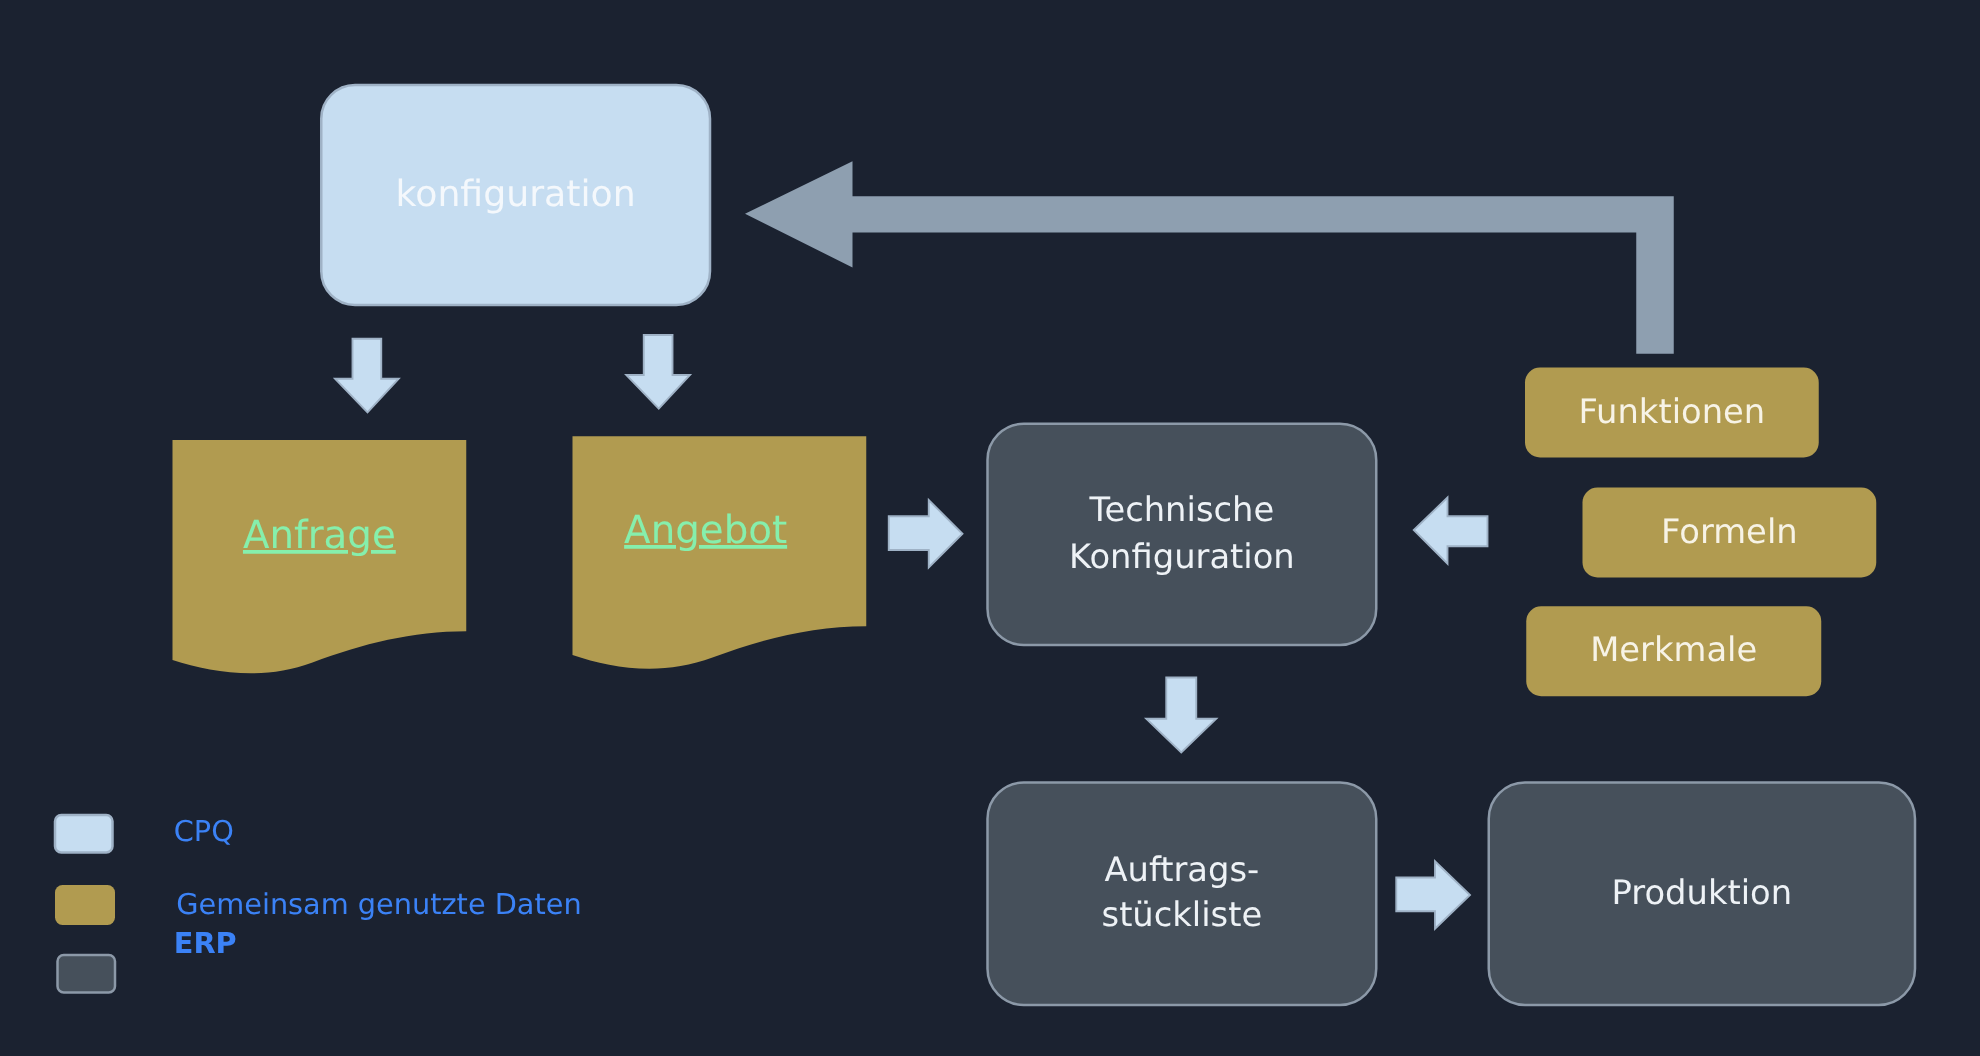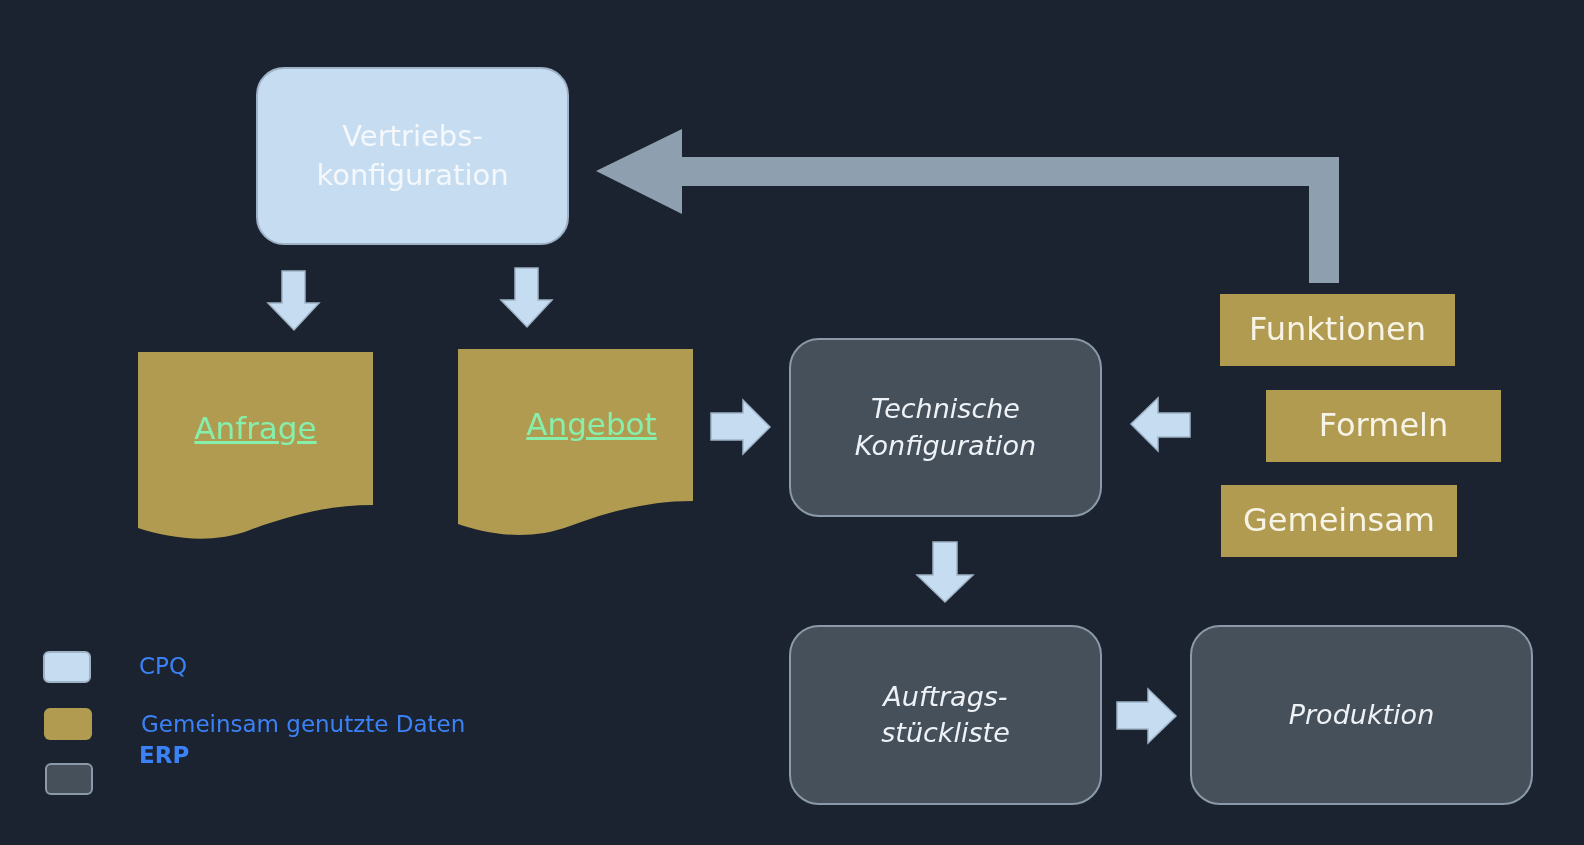--- a/index.html
+++ b/index.html
@@ -1,22 +1,22 @@
 <!DOCTYPE html>
 <html><head>
 <meta charset="utf-8">
 <style>
   html, body { margin:0; padding:0; }
   body { width:1584px; height:845px; background:#1b2230; position:relative; overflow:hidden;
          font-family:"DejaVu Sans", sans-serif; }
   .box { position:absolute; display:flex; align-items:center; justify-content:center; text-align:center;
          box-sizing:border-box; line-height:1.35; }
   .cpq { background:#c6ddf1; border:2px solid #9fb2c6; border-radius:28px; color:#f4f8fc; font-size:29px; }
-  .erp { background:#46505b; border:2px solid #8c99a8; border-radius:30px; color:#eef2f6; font-size:27px;font-style:italic; }
-  .shared { background:#b19b50; border-radius:0; color:#f7f3e6; font-size:32px; }
+  .erp { background:#46505b; border:2px solid #8c99a8; border-radius:30px; color:#eef2f6; font-size:27px; }
+  .shared { background:#b19b50; border-radius:12px; color:#f7f3e6; font-size:27px; }
   .doc-label { position:absolute; color:#86efac; font-size:31px; text-align:center;text-decoration:underline; }
   svg.layer { position:absolute; left:0; top:0; }
   .legend-swatch { position:absolute; width:48px; height:32px; border-radius:6px; box-sizing:border-box; }
   .legend-label { position:absolute; color:#3b82f6; font-size:23px; }
 </style>
 </head>
 <body>
 
 <svg class="layer" width="1584" height="845">
 
@@ -28,38 +28,37 @@
   <polygon fill="#c6ddf1" stroke="#9fb2c6" stroke-width="1.5" points="282,271 305,271 305,303 319,303 294,330 268,303 282,303"></polygon>
   <polygon fill="#c6ddf1" stroke="#9fb2c6" stroke-width="1.5" points="515,268 538,268 538,300 552,300 527,327 501,300 515,300"></polygon>
   <polygon fill="#c6ddf1" stroke="#9fb2c6" stroke-width="1.5" points="711,413 743,413 743,400 770,427 743,454 743,440 711,440"></polygon>
   <polygon fill="#c6ddf1" stroke="#9fb2c6" stroke-width="1.5" points="1190,413 1158,413 1158,398 1131,424 1158,451 1158,437 1190,437"></polygon>
   <polygon fill="#c6ddf1" stroke="#9fb2c6" stroke-width="1.5" points="933,542 957,542 957,575 973,575 945,602 917,575 933,575"></polygon>
   <polygon fill="#c6ddf1" stroke="#9fb2c6" stroke-width="1.5" points="1117,702 1148,702 1148,689 1176,716 1148,743 1148,729 1117,729"></polygon>
 </svg>
 
 <div class="box cpq" style="left:256px;top:67px;width:313px;height:178px;">
   <div>
-    <div>Vertriebs-</div>
     <div>konfiguration</div>
   </div>
 </div>
 
 <div class="doc-label" style="left:138px;top:410px;width:235px;">Anfrage</div>
-<div class="doc-label" style="left:479px;top:406px;width:225px;">Angebot</div>
+<div class="doc-label" style="left:452px;top:406px;width:225px;">Angebot</div>
 
 <div class="box erp" style="left:789px;top:338px;width:313px;height:179px;">
   <div>
     <div>Technische</div>
     <div>Konfiguration</div>
   </div>
 </div>
 
 <div class="box shared" style="left:1220px;top:294px;width:235px;height:72px;">Funktionen</div>
 <div class="box shared" style="left:1220px;top:390px;width:235px;height:72px;margin-left:46px;">Formeln</div>
-<div class="box shared" style="left:1221px;top:485px;width:236px;height:72px;">Gemeinsam</div>
+<div class="box shared" style="left:1221px;top:485px;width:236px;height:72px;">Merkmale</div>
 
 <div class="box erp" style="left:789px;top:625px;width:313px;height:180px;justify-content:center;">
   <div>
     <div>Auftrags-</div>
     <div>stückliste</div>
   </div>
 </div>
 
 <div class="box erp" style="left:1190px;top:625px;width:343px;height:180px;">Produktion</div>
 

